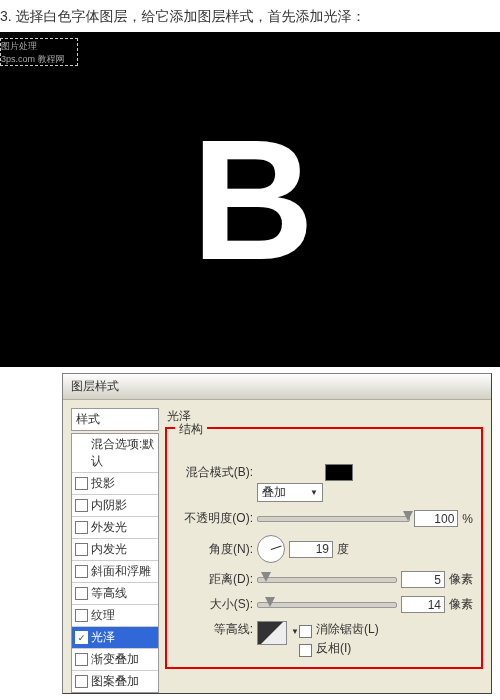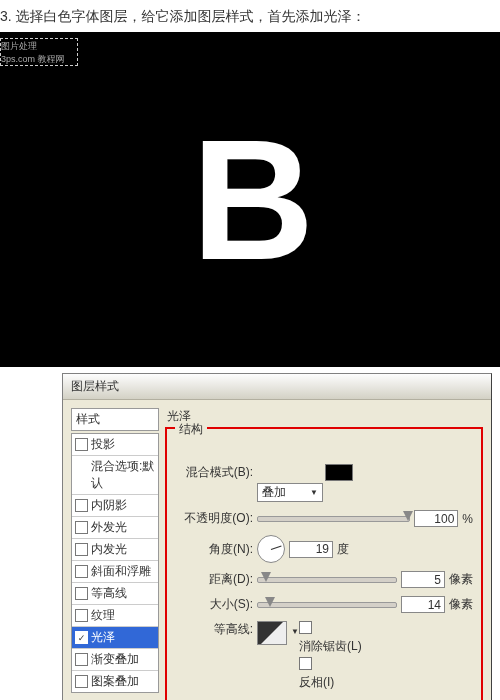--- a/index.html
+++ b/index.html
@@ -232,24 +232,23 @@
     color:#333;
   }
   .chk-line {
     display: flex;
     flex-direction: column;
     gap: 2px;
     margin-left: 8px;
   }
   .chk-item {
     display: flex;
-    align-items: flex-start;
+    align-items: flex-end;
     gap: 4px;
     font-size: 12px;
-    flex-direction: column;
   }
 </style>
 </head>
 <body>
 
 <div class="instruction">3. 选择白色字体图层，给它添加图层样式，首先添加光泽：</div>
 
 <div class="canvas-area">
   <div class="watermark-box">
     <div>图片处理</div>
@@ -260,26 +259,26 @@
 
 <div class="dialog-wrap">
   <div class="dialog">
     <div class="titlebar">图层样式</div>
     <div class="dialog-body">
 
       <div class="styles-col">
         <div class="styles-header">样式</div>
         <div class="styles-list" id="styles-list">
             <div class="style-row">
-              <span class="chk"></span>
-              <span>投影</span>
-            </div>
-            <div class="style-row">
               <span class="spacer-chk"></span>
               <span>混合选项:默认</span>
+            </div>
+            <div class="style-row">
+              <span class="chk"></span>
+              <span>投影</span>
             </div>
             <div class="style-row">
               <span class="chk"></span>
               <span>内阴影</span>
             </div>
             <div class="style-row">
               <span class="chk"></span>
               <span>外发光</span>
             </div>
             <div class="style-row">

